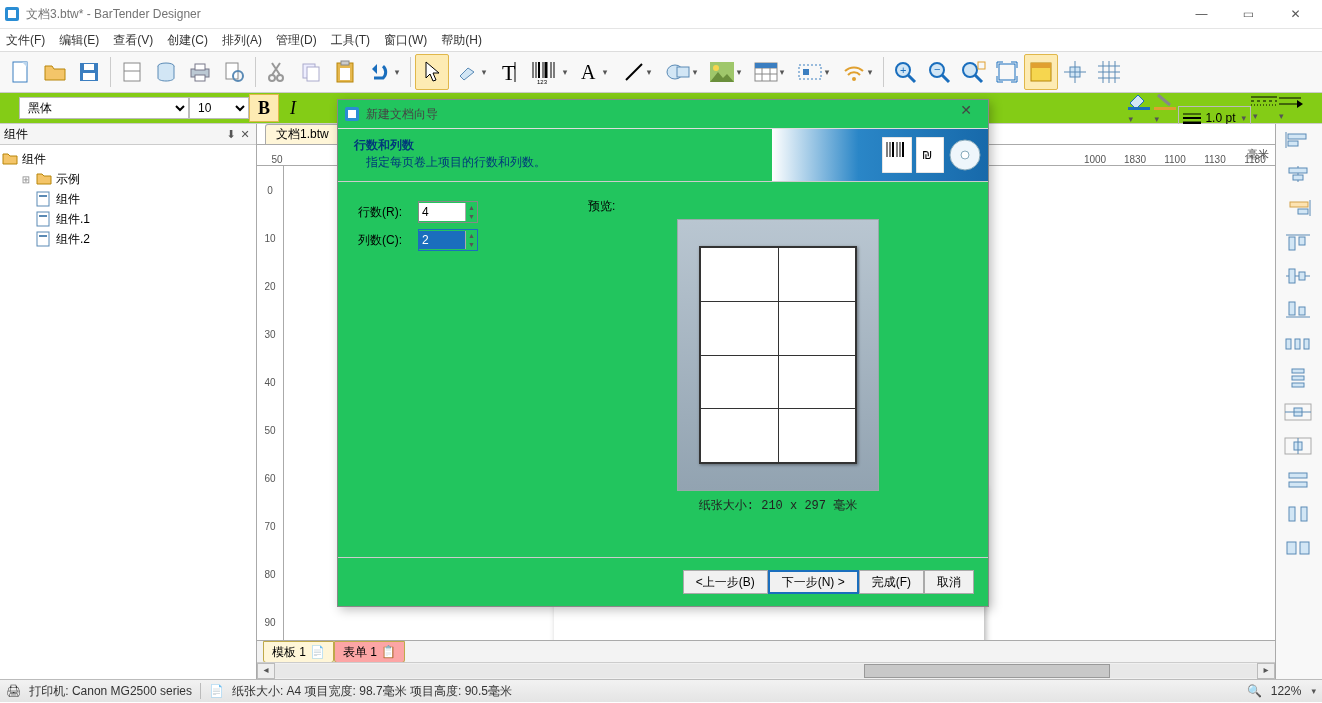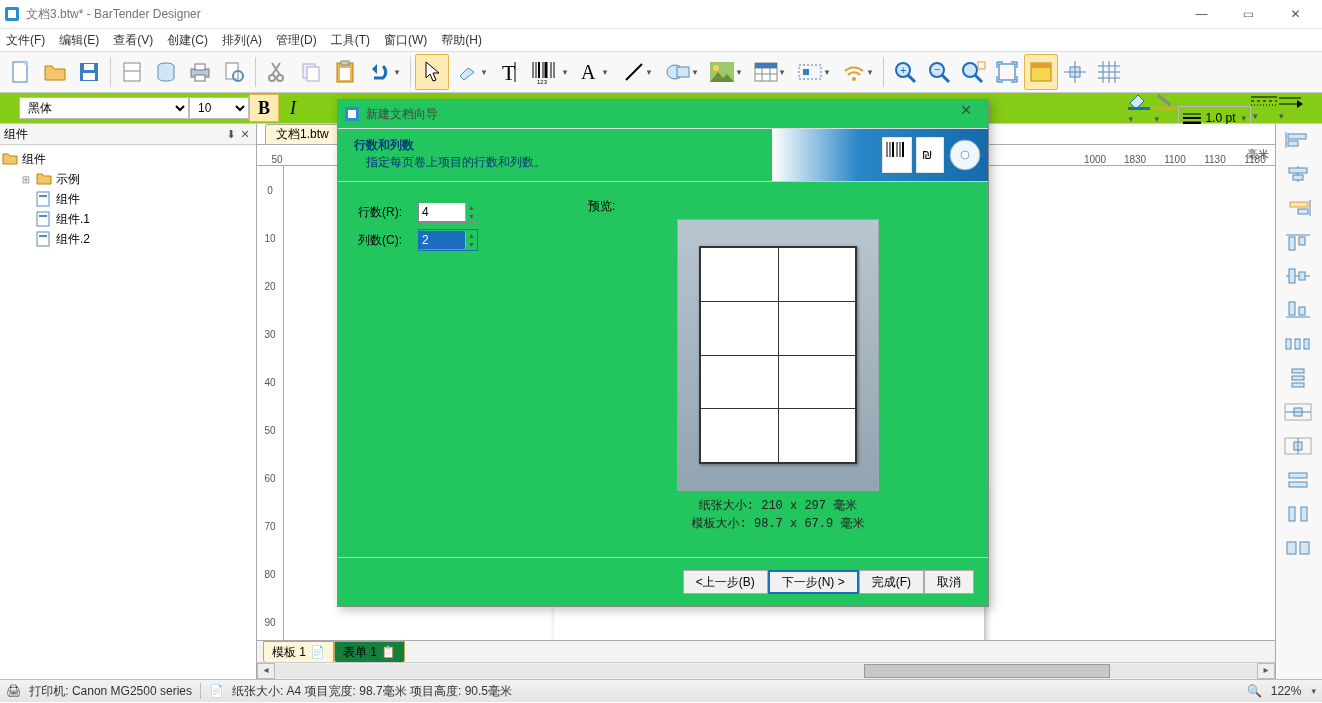--- a/index.html
+++ b/index.html
@@ -457,21 +457,21 @@
       </div>
       <div class="canvas">
         <div class="page"></div>
       </div>
     </div>
     <div class="bottom-tabs">
       <div class="bottom-tab">
           <span>模板 1</span>
           <span>📄</span>
         </div>
-      <div class="bottom-tab" style="background:#15803d;">
+      <div class="bottom-tab" style="background:#fca5a5;">
           <span>表单 1</span>
           <span>📋</span>
         </div>
     </div>
     <div class="hscroll">
       <div class="arrow">◂</div>
       <div class="track">
           <div class="thumb"></div>
         </div>
       <div class="arrow">▸</div>
@@ -664,21 +664,20 @@
                 </tr>
                 <tr>
                   <td></td>
                   <td></td>
                 </tr>
               </tbody>
             </table>
         </div>
       </div>
       <div class="pv-txt">纸张大小:  210 x 297 毫米</div>
-      <div class="pv-txt">模板大小:  98.7 x 67.9 毫米</div>
     </div>
   </div>
   <div class="dlg-foot">
     <button>&lt;上一步(B)</button>
     <button class="primary">下一步(N) &gt;</button>
     <button>完成(F)</button>
     <button>取消</button>
   </div>
 </div>
 

